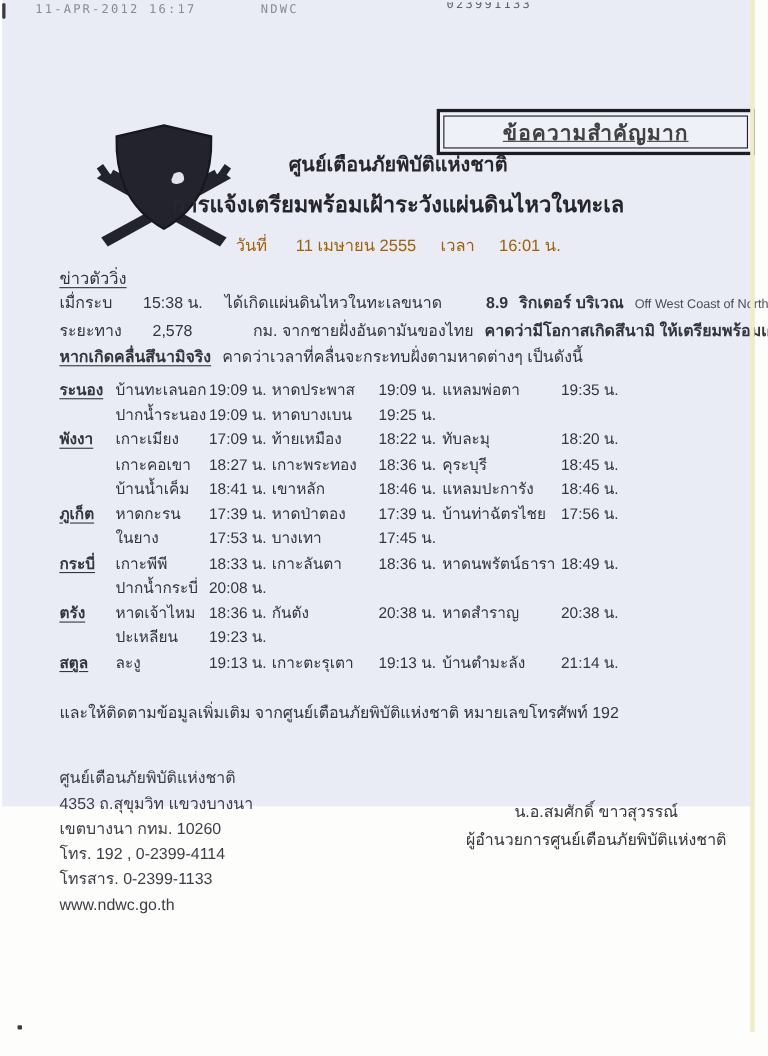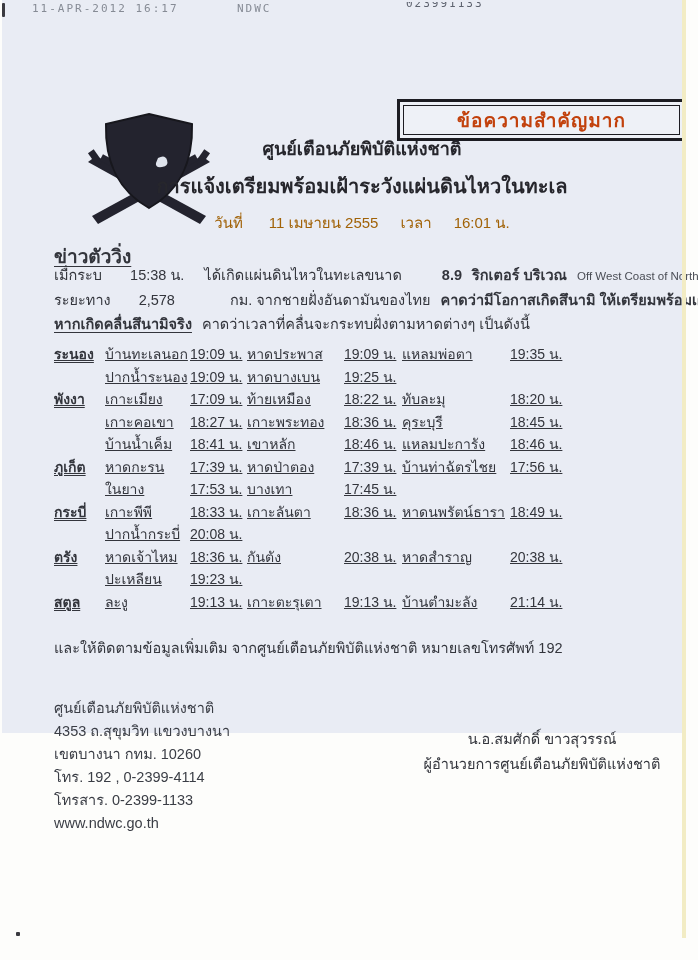--- a/index.html
+++ b/index.html
@@ -19,53 +19,53 @@
   .fax .dt { position:absolute; left:30px; top:0; }
   .fax .snd { position:absolute; left:215px; top:0;padding-left:20px; }
   .fax .digits { position:absolute; left:390px; top:0; height:9px; overflow:hidden;margin-left:14px; }
   .fax .digits span { position:relative; top:-5px; color:#5d626e; }
 
   
   .stamp { position:absolute; left:395px; top:99px; width:289px; height:42px;
            border:3px solid #1c1c22; padding:3px; background:#eef1f7; }
   .stamp-inner { width:100%; height:100%; border:1.5px solid #1c1c22;
                  display:flex; align-items:center; justify-content:center;
-                 font-size:19px; font-weight:600; color:#c2410c; letter-spacing:1px; }
+                 font-size:19px; font-weight:600; color:#404040; letter-spacing:1px;text-decoration:underline; }
 
   
   .logo { position:absolute; left:78px; top:112px; width:138px; height:114px; }
 
   
   .titleblock { position:absolute; left:150px; top:134px; width:420px; text-align:center; }
   .t1 { font-size:18px; font-weight:700; color:#26262c; margin-bottom:7px; }
   .t2 { font-size:20px; font-weight:700; color:#26262c; margin-bottom:9px; }
   .t3 { font-size:15px; color:#a16207; }
   .t3 .gap { display:inline-block; width:26px; }
   .t3 .gap2 { display:inline-block; width:22px; }
 
   .toline { position:absolute; left:52px; top:218px; font-size:15px; }
   .toline .to-val { margin-left:50px; }
-  .ticker { position:absolute; left:52px; top:241px; font-size:19px; font-weight:700;
+  .ticker { position:absolute; left:52px; top:241px; font-size:15px; font-weight:400;
             text-decoration:underline; text-underline-offset:3px; }
 
   .para { position:absolute; left:52px; font-size:14.5px; white-space:nowrap; }
   .p1 { top:263px; }
   .p2 { top:288px; }
   .p3 { top:312px; }
   .b  { font-weight:700; }
   .eng { font-size:11.5px; color:#4a4d55; }
   .u { text-decoration:underline; text-underline-offset:3px; font-weight:600; }
   .sp10{display:inline-block;width:10px;} .sp20{display:inline-block;width:20px;}
   .sp28{display:inline-block;width:28px;} .sp40{display:inline-block;width:40px;}
   .sp55{display:inline-block;width:55px;}
 
   
   .eta { position:absolute; left:52px; top:343px; font-size:14px; }
   .t-row { display:grid; grid-template-columns:51px 85px 57px 97px 58px 108px 60px;
-           height:22.5px; line-height:22.5px; white-space:nowrap;text-decoration:underline; }
+           height:22.5px; line-height:22.5px; white-space:nowrap; }
   .prov { font-weight:600; text-decoration:underline; text-underline-offset:3px; }
 
   .note { position:absolute; left:52px; top:636px; font-size:14.5px; }
 
   .footer { position:absolute; left:52px; top:697px; font-size:14.5px; line-height:23px;
             color:#3a3d45; }
   .signature { position:absolute; left:390px; top:727px; width:300px; text-align:center;
                font-size:14.5px; line-height:25px; }
 </style>
 </head>

